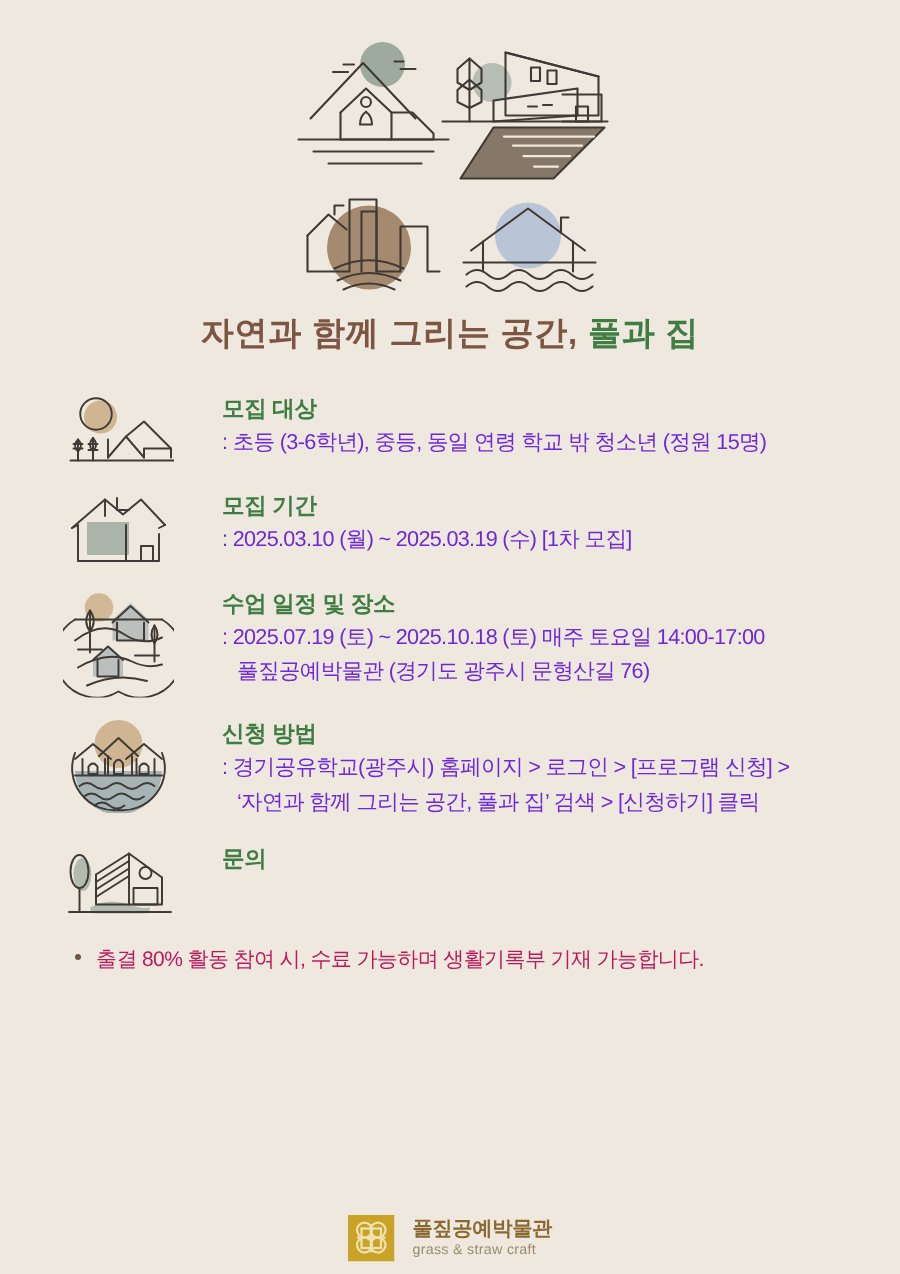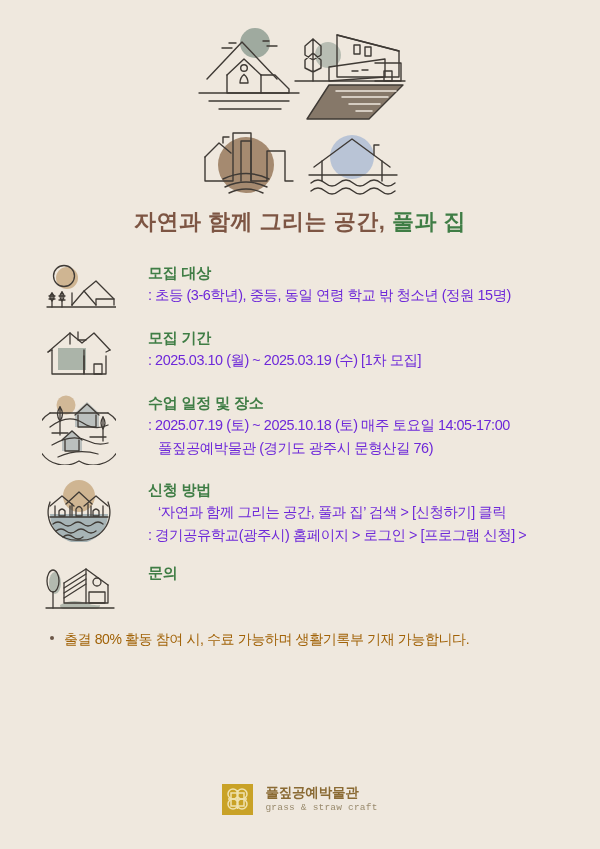--- a/index.html
+++ b/index.html
@@ -91,44 +91,44 @@
   .bullet i {
     display: block;
     width: 4px; height: 4px;
     border-radius: 50%;
     background: #6b5647;
   }
   .note-text {
     font-size: 14px;
     line-height: 1.72;
     letter-spacing: -0.4px;
-    color: #a16207;
+    color: #be185d;
     white-space: nowrap;
   }
 
   
   .footer {
     position: absolute;
     left: 0; right: 0;
-    bottom: 34px;
+    bottom: 8px;
     display: flex;
     align-items: center;
     justify-content: center;
     gap: 12px;
   }
   .logo-mark { display: block; }
   .logo-text { line-height: 1.05; }
   .logo-ko {
     font-size: 13.5px;
     font-weight: 700;
     color: #8a6a33;
     letter-spacing: -0.2px;
   }
   .logo-en {
-    font-family: Liberation Mono, monospace;
+    font-family: Liberation Sans, sans-serif;
     font-size: 9.5px;
     color: #9a8b6e;
     letter-spacing: 0.2px;
     margin-top: 3px;
   }
 </style>
 </head>
 <body>
 
 <div class="hero">
@@ -260,21 +260,21 @@
           <path d="M18 14 q-5 7 0 14 q5 -7 0 -14"></path>
           <path d="M18 14 L18 42"></path>
           <path d="M61 24 q-4 6 0 12 q4 -6 0 -12"></path>
           <path d="M61 24 L61 48"></path>
           <path d="M48 44 L64 44 M10 40 L26 40"></path>
         </g>
       </svg>
     </div>
     <div class="row-body">
       <div class="row-head">수업 일정 및 장소</div>
-      <div class="row-line">: 2025.07.19 (토) ~ 2025.10.18 (토) 매주 토요일 14:05-17:00</div>
+      <div class="row-line">: 2025.07.19 (토) ~ 2025.10.18 (토) 매주 토요일 14:00-17:00</div>
       <div class="row-line indent">풀짚공예박물관 (경기도 광주시 문형산길 76)</div>
     </div>
   </div>
 
   <div class="row">
     <div class="row-icon">
       <svg width="74" height="62" viewBox="0 0 74 62" fill="none">
         <circle cx="37" cy="16" r="16" fill="#c9ab85" stroke="none" opacity="0.85"></circle>
         <path d="M8 34 A28 28 0 0 0 66 34 Z" fill="#8fa3a8" stroke="none" opacity="0.75"></path>
         <g stroke="#3f3a35" stroke-width="1.3" fill="none" stroke-linecap="round" stroke-linejoin="round">
@@ -289,22 +289,22 @@
           <path d="M51 31 q3 -4 6 0 v5 h-6 Z"></path>
           <path d="M8 37 L66 37"></path>
           <path d="M11 44 q5 -4 10 0 t10 0 t10 0 t10 0 t10 0"></path>
           <path d="M14 51 q5 -4 10 0 t10 0 t10 0 t10 0"></path>
           <path d="M21 57 q5 -4 10 0 t10 0"></path>
         </g>
       </svg>
     </div>
     <div class="row-body">
       <div class="row-head">신청 방법</div>
+      <div class="row-line">: 경기공유학교(광주시) 홈페이지 &gt; 로그인 &gt; [프로그램 신청] &gt;</div>
       <div class="row-line indent">‘자연과 함께  그리는 공간, 풀과 집’ 검색 &gt; [신청하기] 클릭</div>
-      <div class="row-line">: 경기공유학교(광주시) 홈페이지 &gt; 로그인 &gt; [프로그램 신청] &gt;</div>
     </div>
   </div>
 
   <div class="row">
     <div class="row-icon">
       <svg width="74" height="50" viewBox="0 0 74 50" fill="none">
         <ellipse cx="13" cy="20" rx="6" ry="11" fill="#9aa69b" stroke="none" opacity="0.7"></ellipse>
         <path d="M18 42 q12 -7 26 -2 q8 3 14 2 q0 4 -4 4 h-32 q-4 0 -4 -4 Z" fill="#9aa69b" stroke="none" opacity="0.7"></path>
         <g stroke="#3f3a35" stroke-width="1.3" fill="none" stroke-linecap="round" stroke-linejoin="round">
           <ellipse cx="11" cy="18" rx="6" ry="11"></ellipse>

